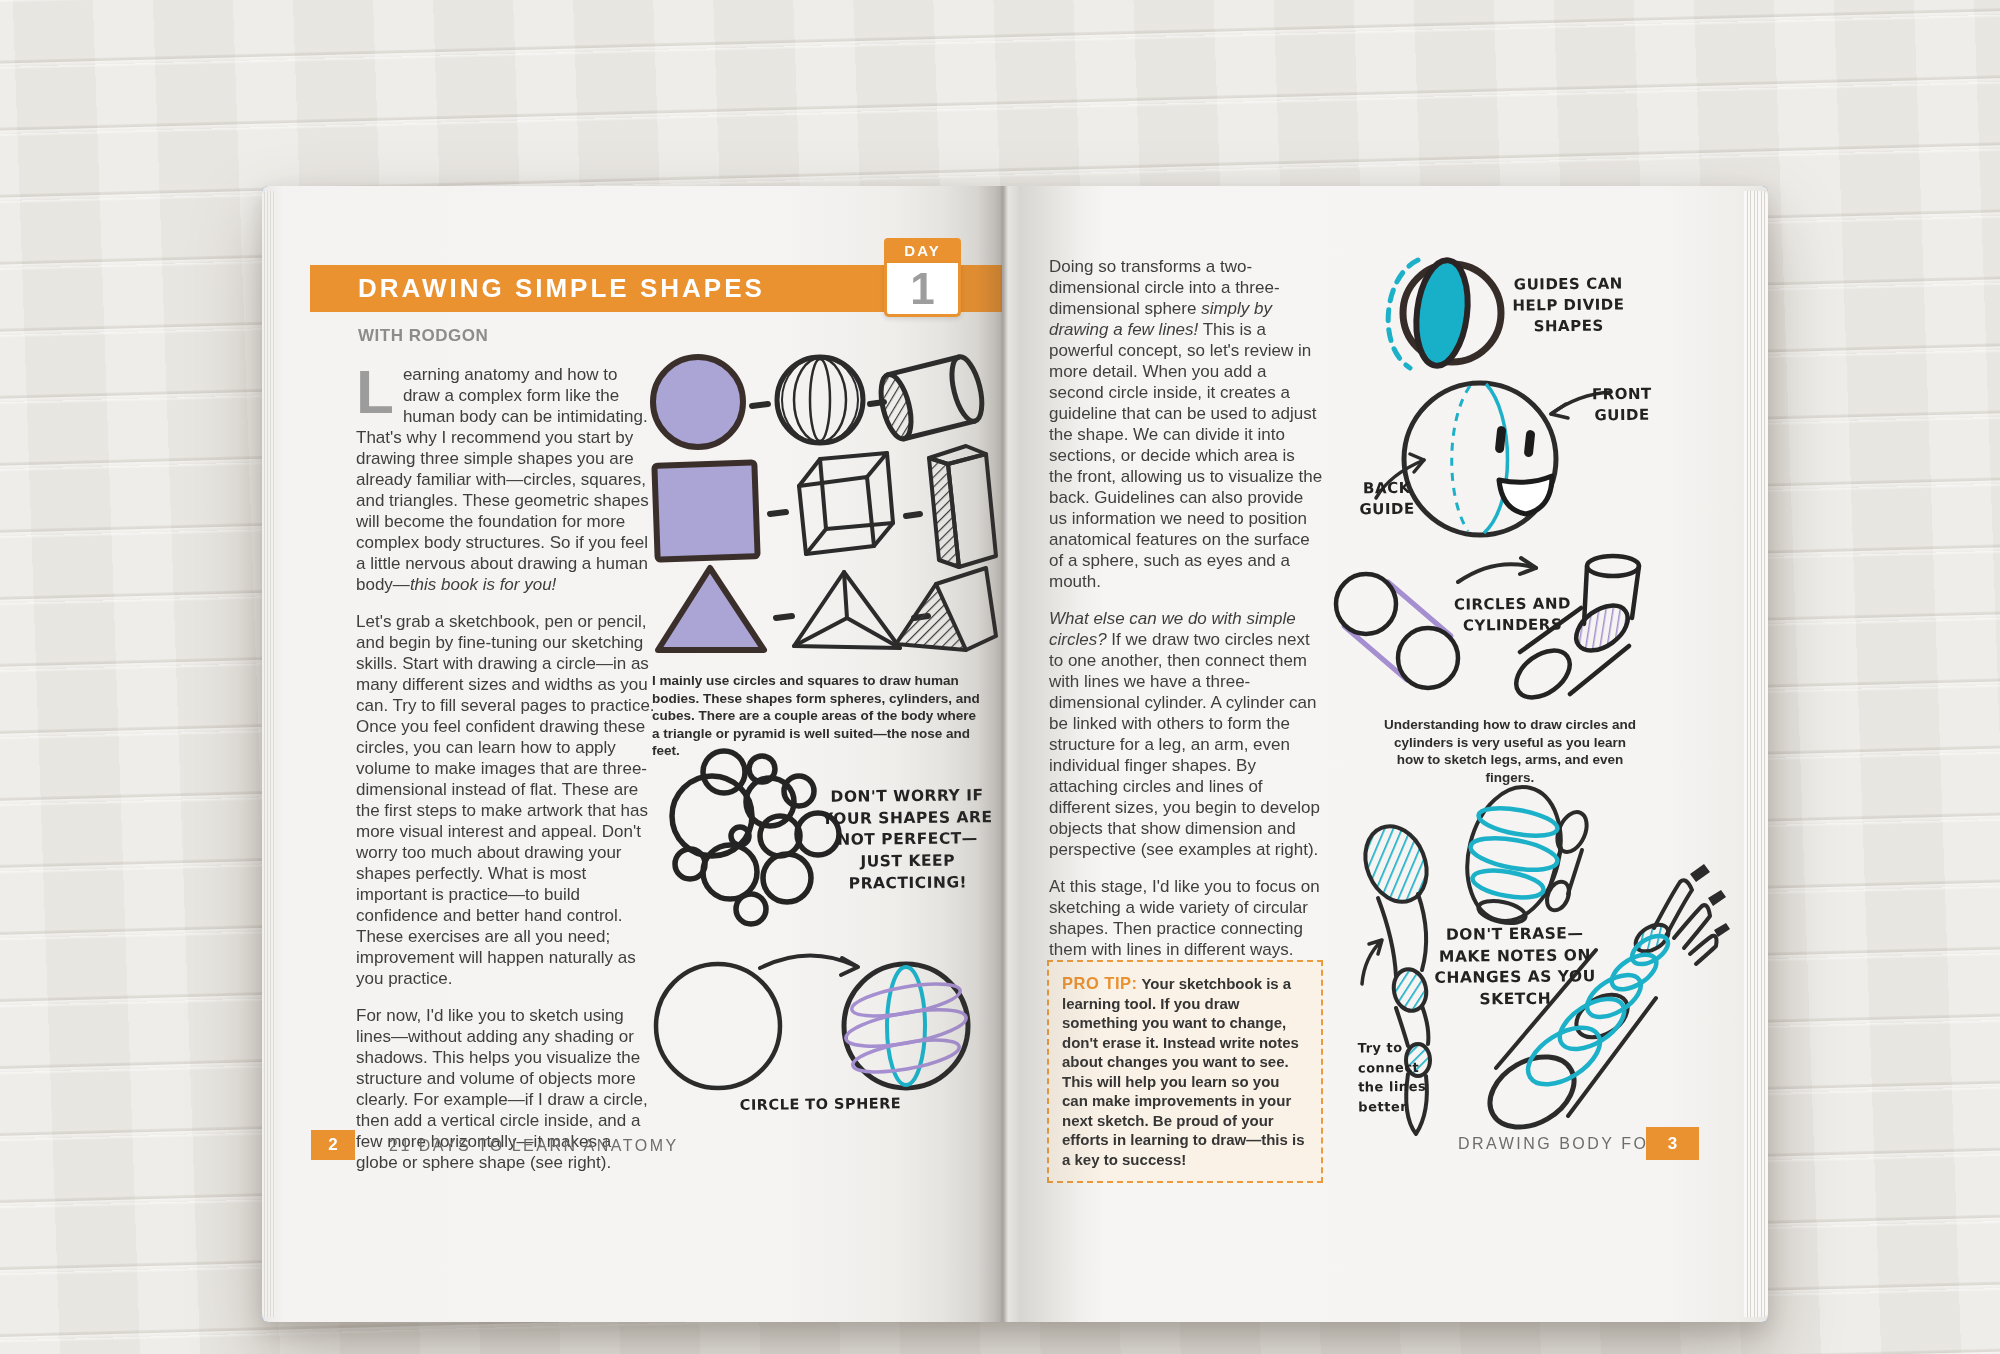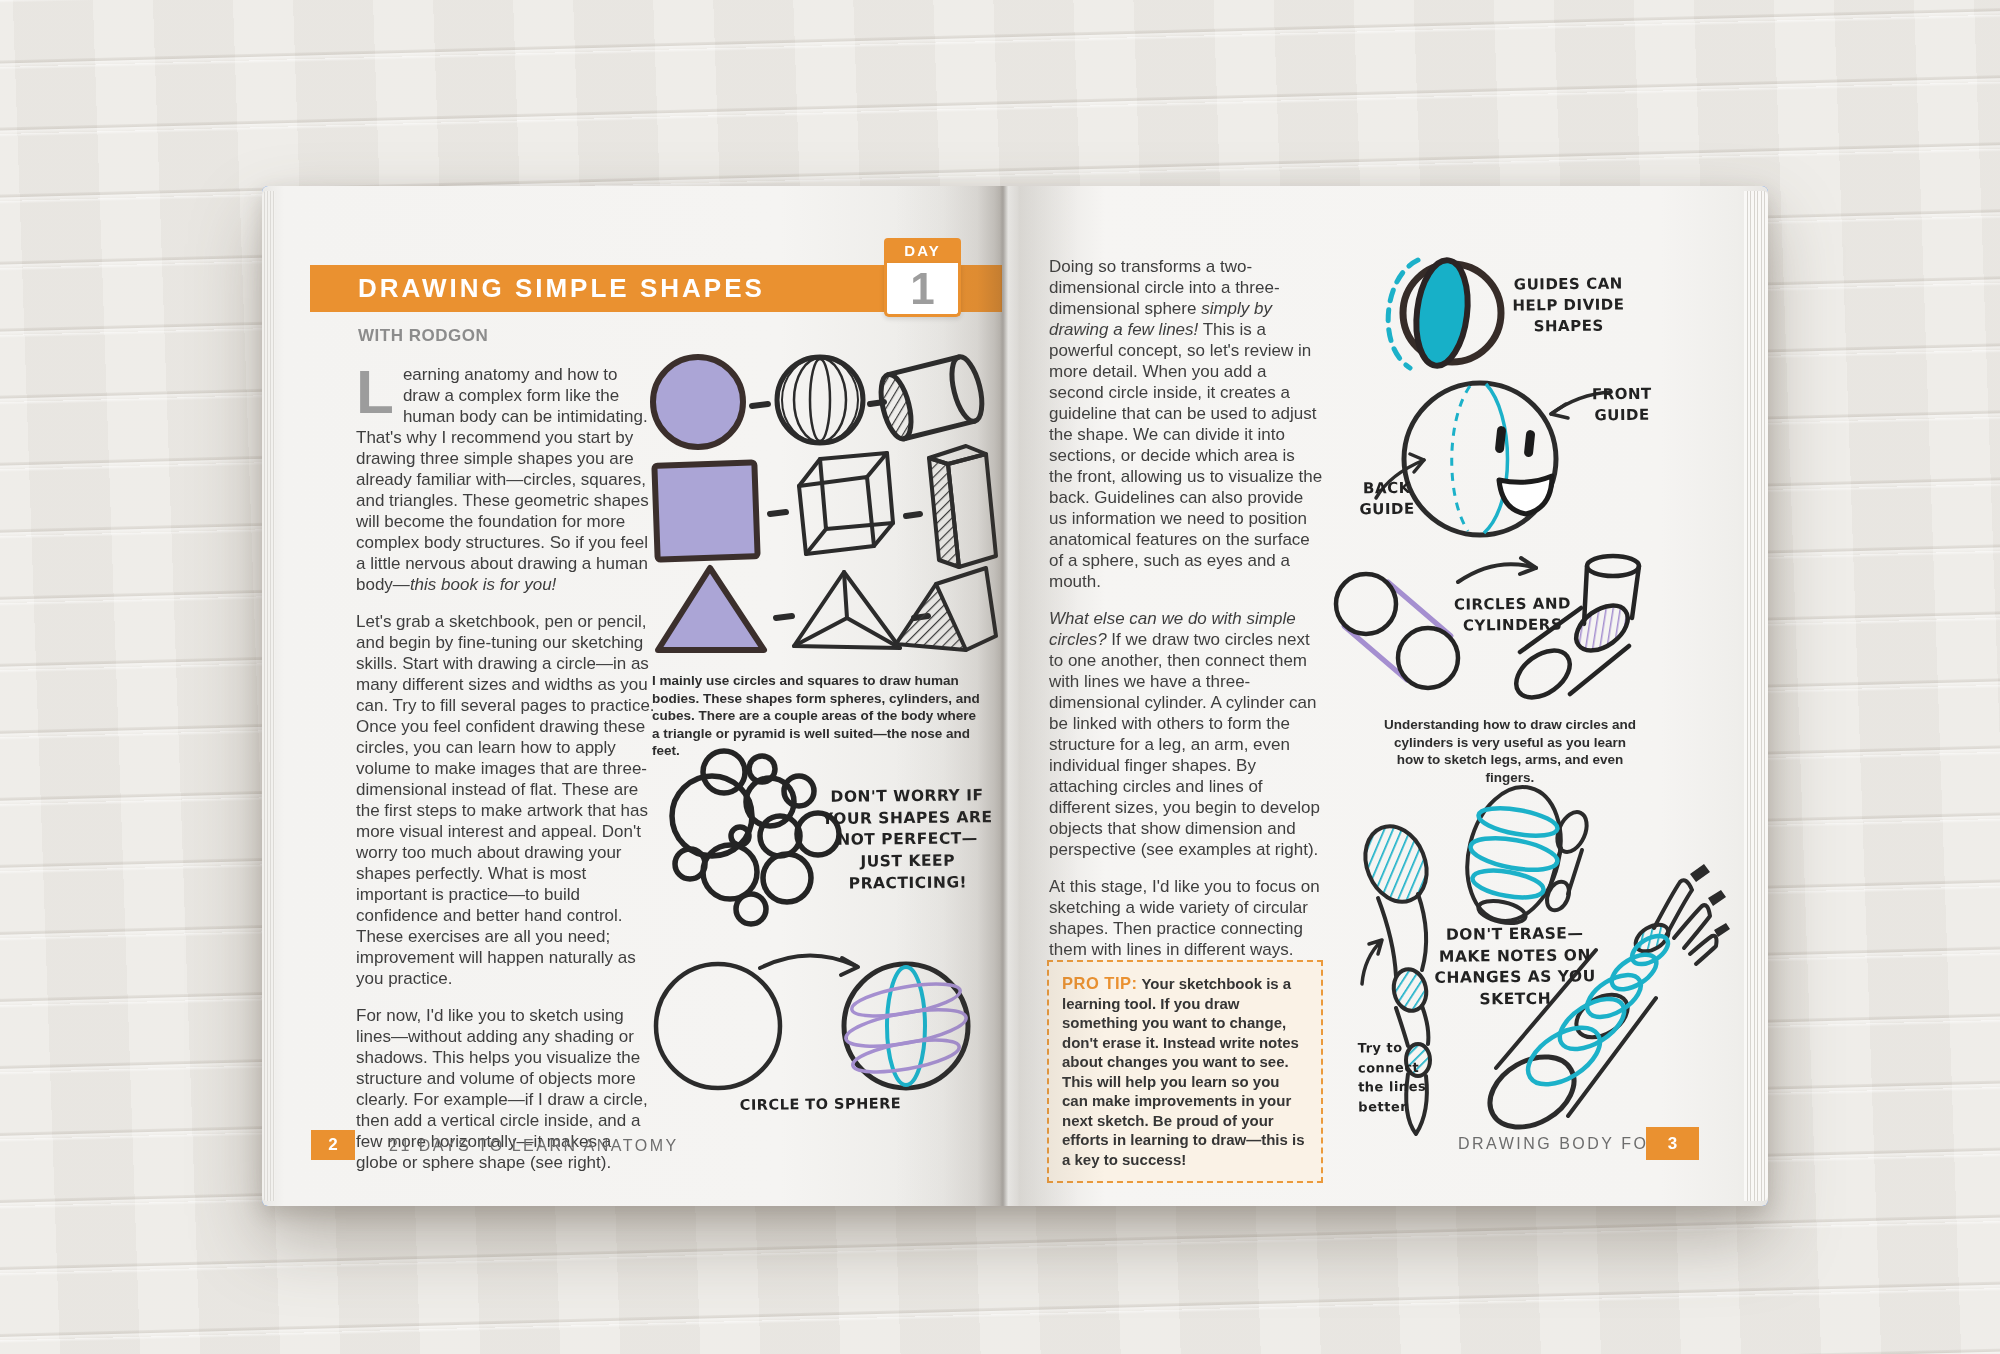--- a/index.html
+++ b/index.html
@@ -11,21 +11,21 @@
       repeating-linear-gradient(178.5deg,
         rgba(255,255,255,0.55) 0px, rgba(255,255,255,0.0) 3px,
         rgba(0,0,0,0.0) 3px, rgba(0,0,0,0.0) 60px,
         rgba(120,108,92,0.10) 61px, rgba(120,108,92,0.16) 63px,
         rgba(255,255,255,0.4) 64px, rgba(255,255,255,0.0) 67px),
       repeating-linear-gradient(88deg,
         rgba(255,255,255,0.10) 0 60px,
         rgba(150,140,125,0.05) 60px 140px);
   }
   .book{
-    position:absolute;left:262px;top:186px;width:1506px;height:1020px;
+    position:absolute;left:262px;top:186px;width:1506px;height:1136px;
     border-radius:6px;background:#3b82f6;
     box-shadow:0 34px 70px rgba(95,85,70,0.38), 0 8px 20px rgba(60,50,40,0.18);
   }
   .page{position:absolute;top:0;height:100%;}
   .page-left{
     left:0;width:740px;border-radius:6px 0 0 6px;
     background:linear-gradient(to right,#e9e8e5 0%,#f4f3f1 3%,#f5f4f2 70%,#ecebe8 92%,#dddbd7 99%,#d2d0cb 100%);
   }
   .page-right{
     left:740px;width:766px;border-radius:0 6px 6px 0;

